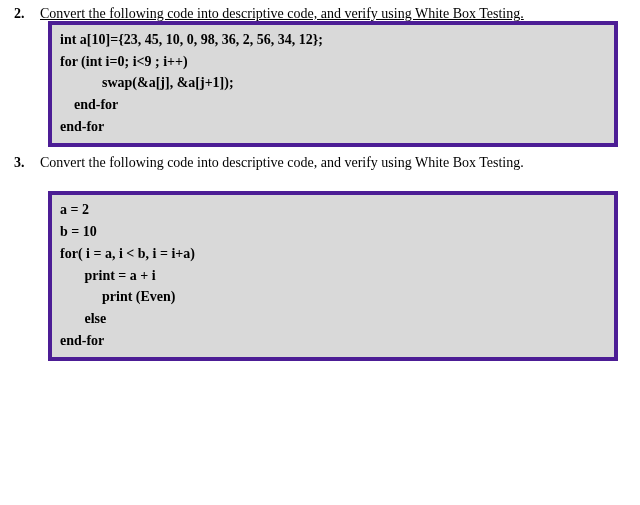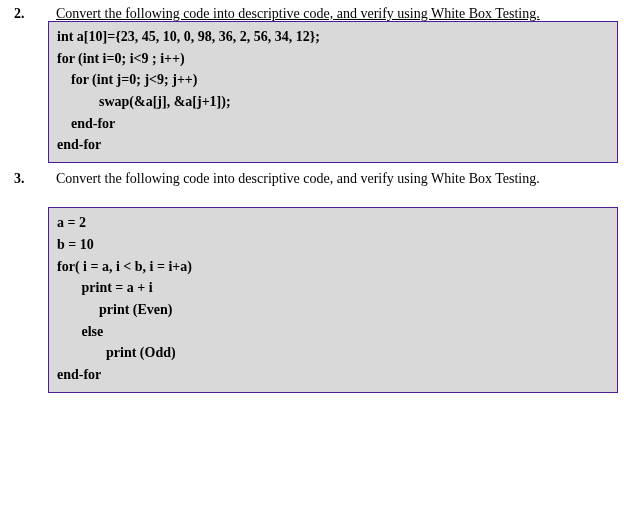--- a/index.html
+++ b/index.html
@@ -18,33 +18,32 @@
       display: flex;
       align-items: baseline;
     }
     .q-num {
       width: 26px;
       font-weight: bold;
       flex-shrink: 0;
     }
     .q-body {
       flex: 1;
-      margin-left: 16px;
     }
     .q-text {
       text-decoration: underline;
       text-underline-offset: 1px;
       margin-bottom: 0;
     }
     .q-text-plain {
       margin-bottom: 4px;
     }
     .code-block {
       background: #d9d9d9;
-      border: 1px solid #4c1d95;
+      border: 4px solid #4c1d95;
       padding: 4px 8px 6px 8px;
       margin-left: 34px;
       margin-right: 8px;
       font-family: "Times New Roman", Times, serif;
       font-size: 14px;
       line-height: 1.55;
       font-weight: bold;
     }
     .code-line {
       white-space: pre;
@@ -58,37 +57,35 @@
 <div class="question">
   <div class="q-row">
     <div class="q-num">2.</div>
     <div class="q-body">
       <span class="q-text">Convert the following code into descriptive code, and verify using White Box Testing.</span>
     </div>
   </div>
   <div class="code-block q2-block">
     <div class="code-line">int a[10]={23, 45, 10, 0, 98, 36, 2, 56, 34, 12};</div>
     <div class="code-line">for (int i=0; i&lt;9 ; i++)</div>
-    <div class="code-line">    for (int j=0; j&lt;9; j++)</div>
     <div class="code-line">            swap(&amp;a[j], &amp;a[j+1]);</div>
     <div class="code-line">    end-for</div>
     <div class="code-line">end-for</div>
   </div>
 </div>
 
 <div class="question">
   <div class="q-row">
     <div class="q-num">3.</div>
     <div class="q-body">
       <span class="q-text-plain">Convert the following code into descriptive code, and verify using White Box Testing.</span>
     </div>
   </div>
   <div class="code-block q3-block">
     <div class="code-line">a = 2</div>
     <div class="code-line">b = 10</div>
     <div class="code-line">for( i = a, i &lt; b, i = i+a)</div>
     <div class="code-line">       print = a + i</div>
     <div class="code-line">            print (Even)</div>
     <div class="code-line">       else</div>
-    <div class="code-line">              print (Odd)</div>
     <div class="code-line">end-for</div>
   </div>
 </div>
 
 </body></html>

